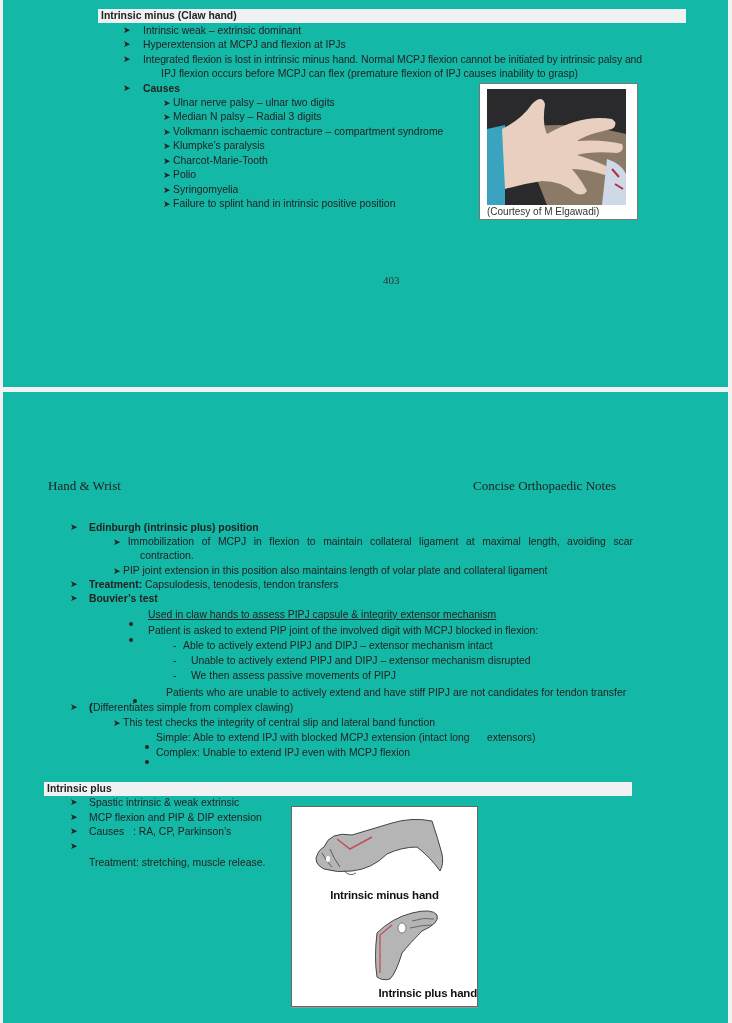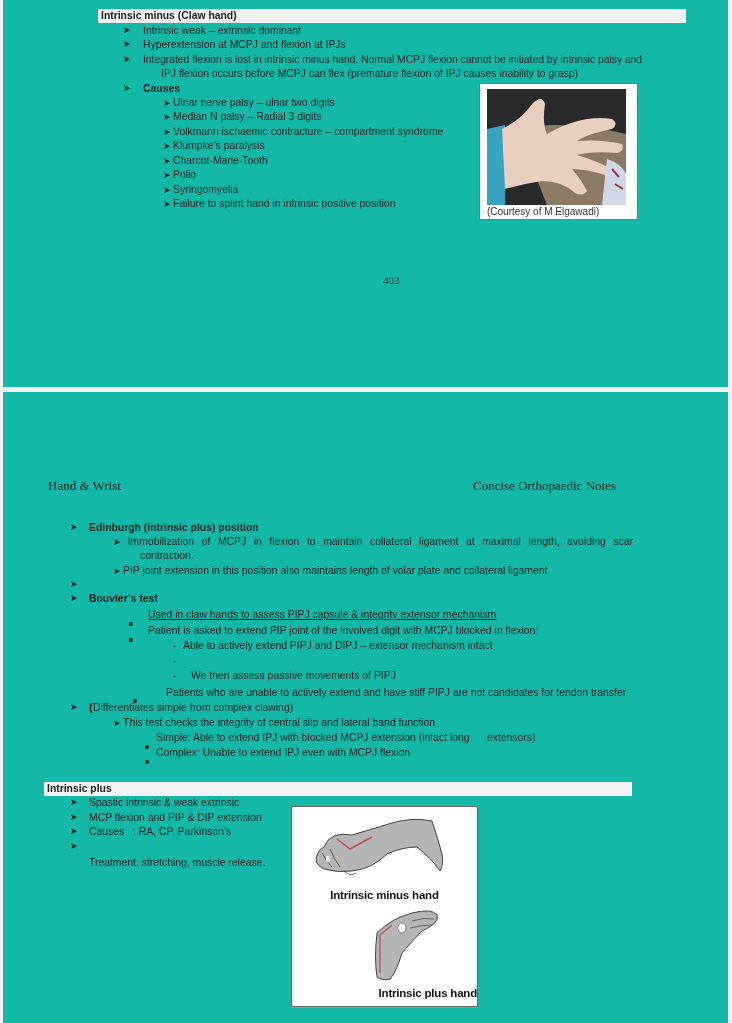--- a/index.html
+++ b/index.html
@@ -62,32 +62,34 @@
   <div class="abs serif" style="left:45px; top:86px; font-size:13px; color:#222;">Hand &amp; Wrist</div>
   <div class="abs serif" style="left:470px; top:86px; font-size:13px; color:#222;">Concise Orthopaedic Notes</div>
 
   <div class="abs arrow" style="left:67px; top:130px;">➤</div>
   <div class="abs t b" style="left:86px; top:129px;">Edinburgh (intrinsic plus) position</div>
   <div class="abs t" style="left:110px; top:143px; width:520px; text-align:justify; text-align-last:justify; white-space:normal;"><span class="arrow">➤ </span><span>Immobilization of MCPJ in flexion to maintain collateral ligament at maximal length, avoiding scar</span></div>
   <div class="abs t" style="left:137px; top:157px;">contraction.</div>
   <div class="abs t" style="left:110px; top:172px;"><span class="arrow">➤ </span><span>PIP joint extension in this position also maintains length of volar plate and collateral ligament</span></div>
 
   <div class="abs arrow" style="left:67px; top:187px;">➤</div>
+  <div class="abs t" style="left:86px; top:186px;"><span class="b">Treatment:</span><span> Capsulodesis, tenodesis, tendon transfers</span></div>
 
   <div class="abs arrow" style="left:67px; top:201px;">➤</div>
   <div class="abs t b" style="left:86px; top:200px;">Bouvier’s test</div>
 
   <div class="abs" style="left:126px; top:222px;"><span class="dot"></span></div>
   <div class="abs t" style="left:145px; top:216px;text-decoration:underline;">Used in claw hands to assess  PIPJ capsule &amp; integrity extensor mechanism</div>
   <div class="abs" style="left:126px; top:238px;"><span class="dot"></span></div>
   <div class="abs t" style="left:145px; top:232px;">Patient is asked to extend PIP joint of the involved digit with MCPJ blocked in flexion:</div>
 
   <div class="abs t" style="left:170px; top:247px;">-</div>
   <div class="abs t" style="left:180px; top:247px;">Able to actively extend PIPJ and DIPJ – extensor mechanism intact</div>
   <div class="abs t" style="left:170px; top:262px;">-</div>
+  <div class="abs t" style="left:188px; top:262px;">Unable to actively extend PIPJ and DIPJ – extensor mechanism disrupted</div>
   <div class="abs t" style="left:170px; top:277px;">-</div>
   <div class="abs t" style="left:188px; top:277px;">We then assess passive movements of PIPJ</div>
 
   <div class="abs" style="left:130px; top:299px;"><span class="dot"></span></div>
   <div class="abs t" style="left:163px; top:294px;">Patients who are unable to actively extend and have stiff PIPJ are not candidates for tendon transfer</div>
 
   <div class="abs arrow" style="left:67px; top:310px;">➤</div>
   <div class="abs t" style="left:86px; top:309px;"><span class="b">(</span><span style="margin-left:-3px">(Differentiates simple from complex clawing)</span></div>
   <div class="abs t" style="left:110px; top:324px;"><span class="arrow">➤ </span><span>This test checks the integrity of central slip and lateral band function</span></div>
   <div class="abs" style="left:142px; top:345px;"><span class="dot"></span></div>

